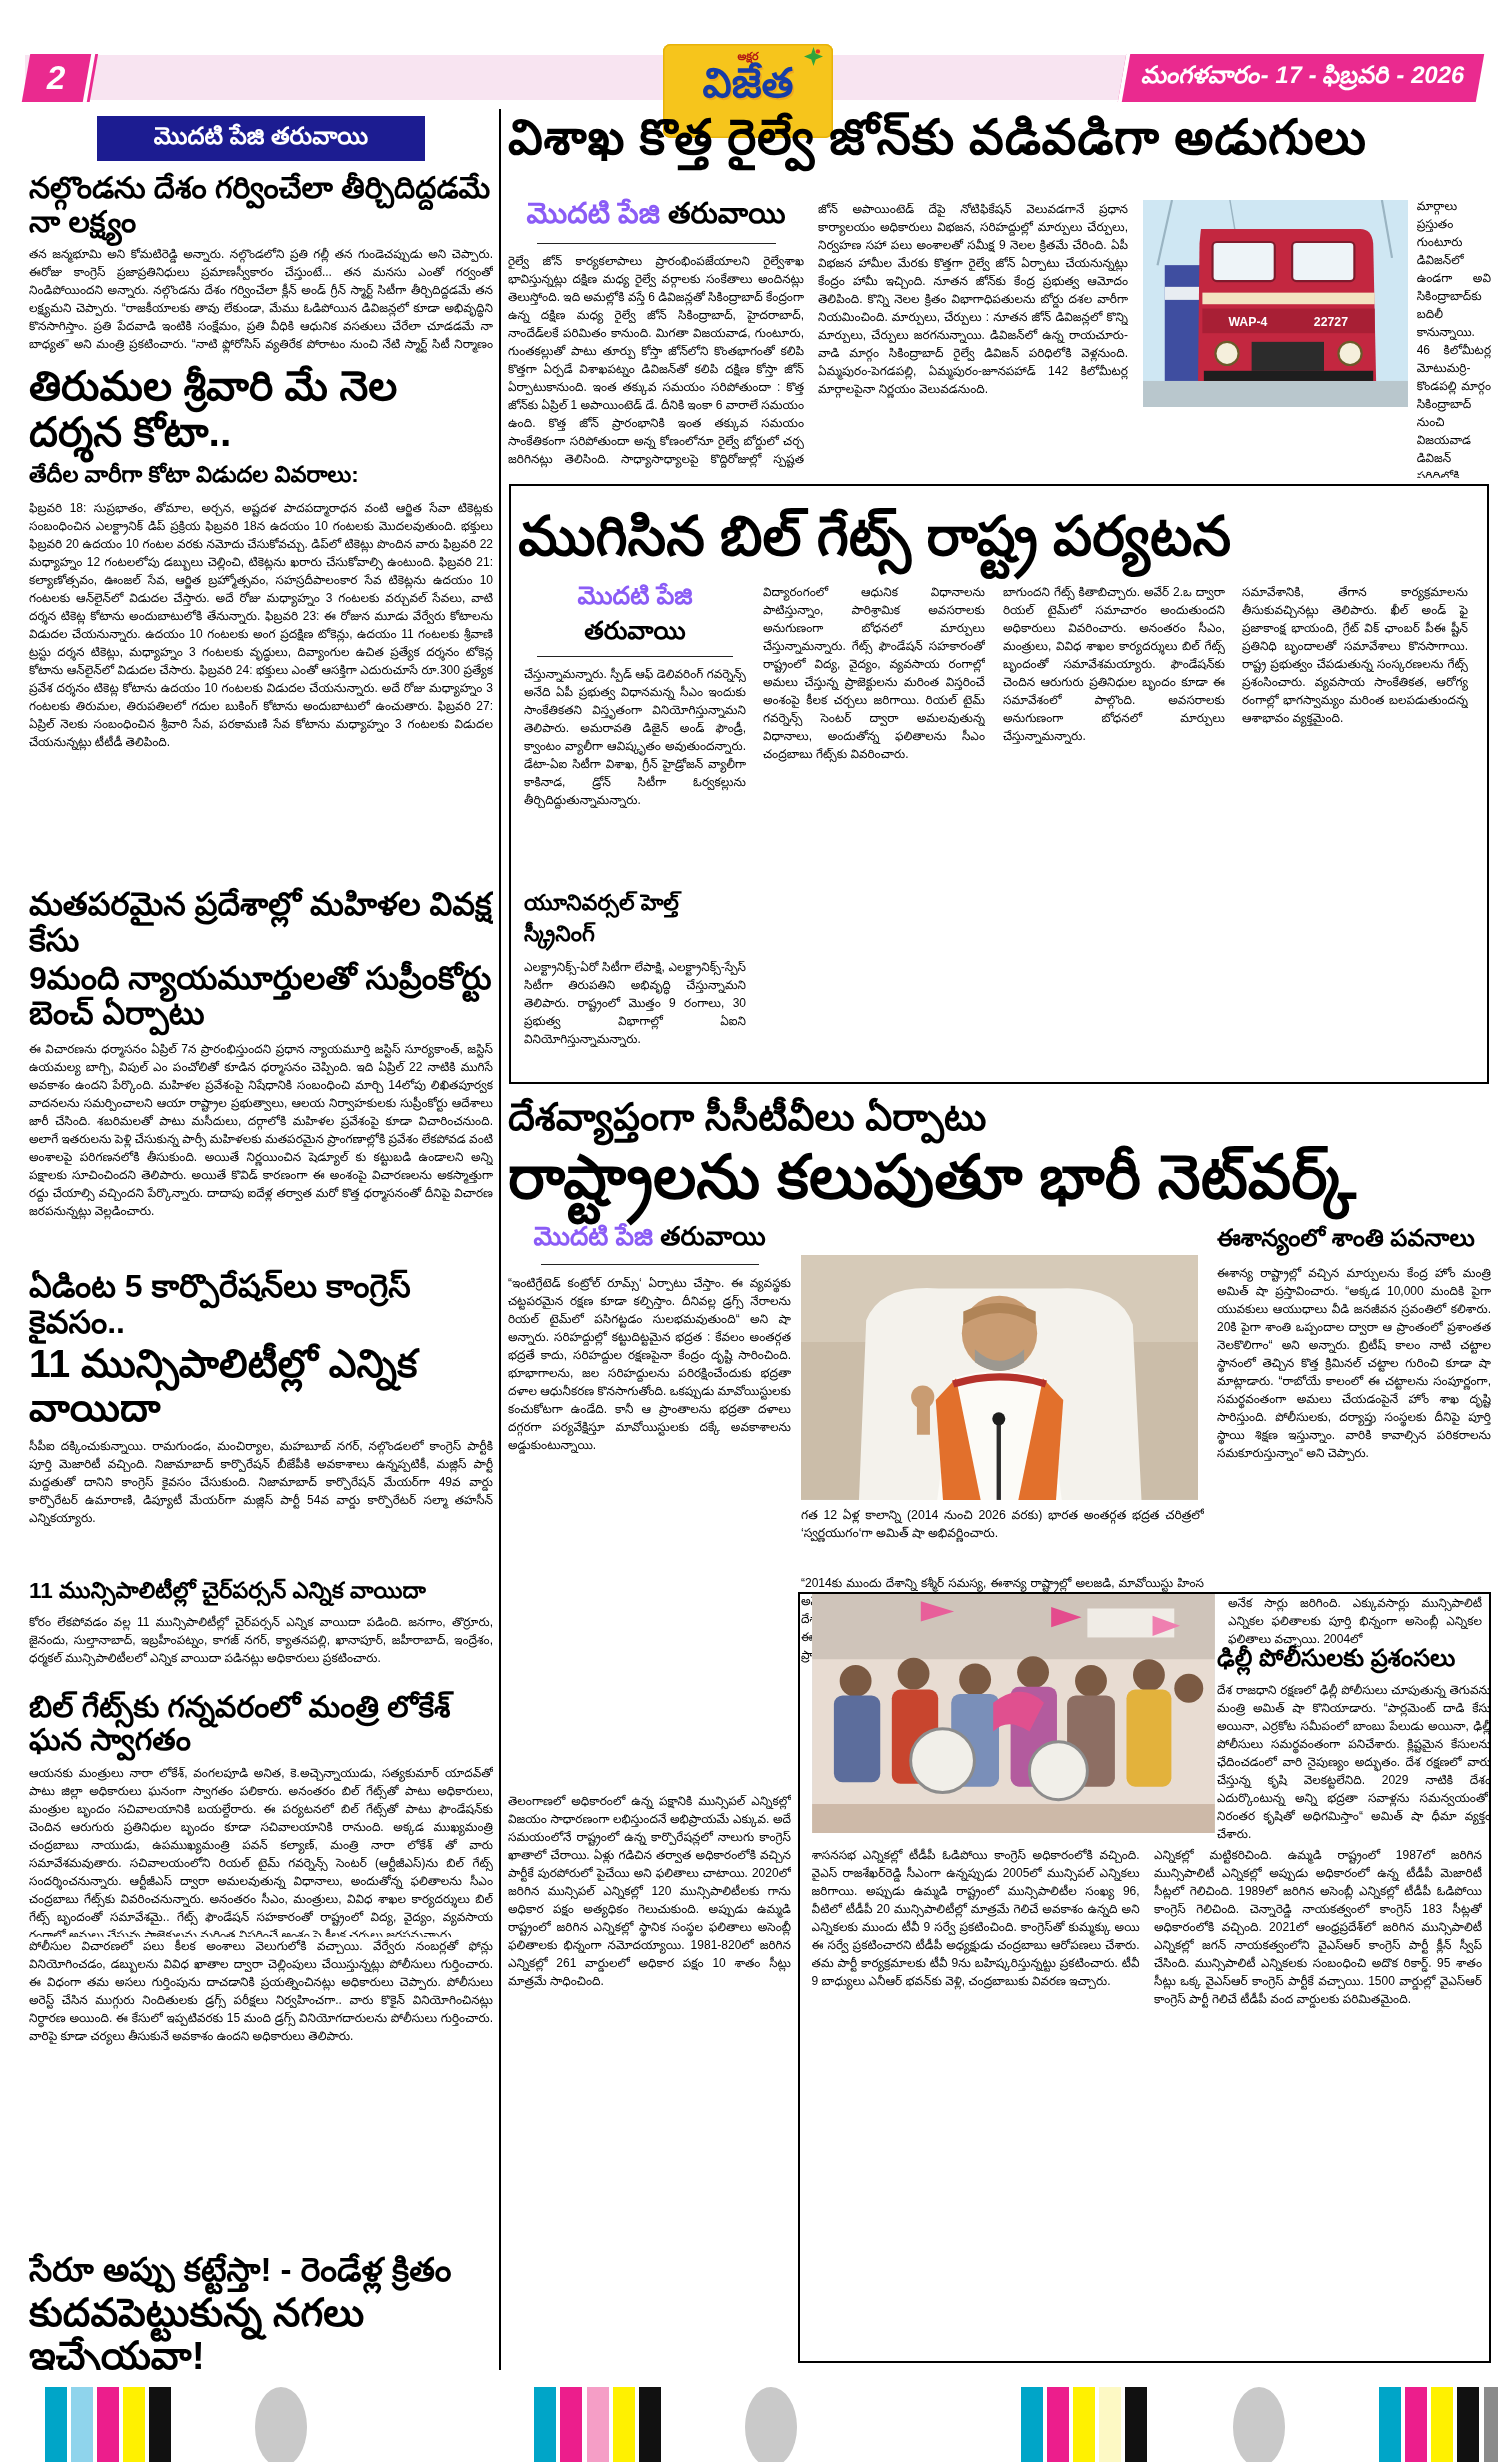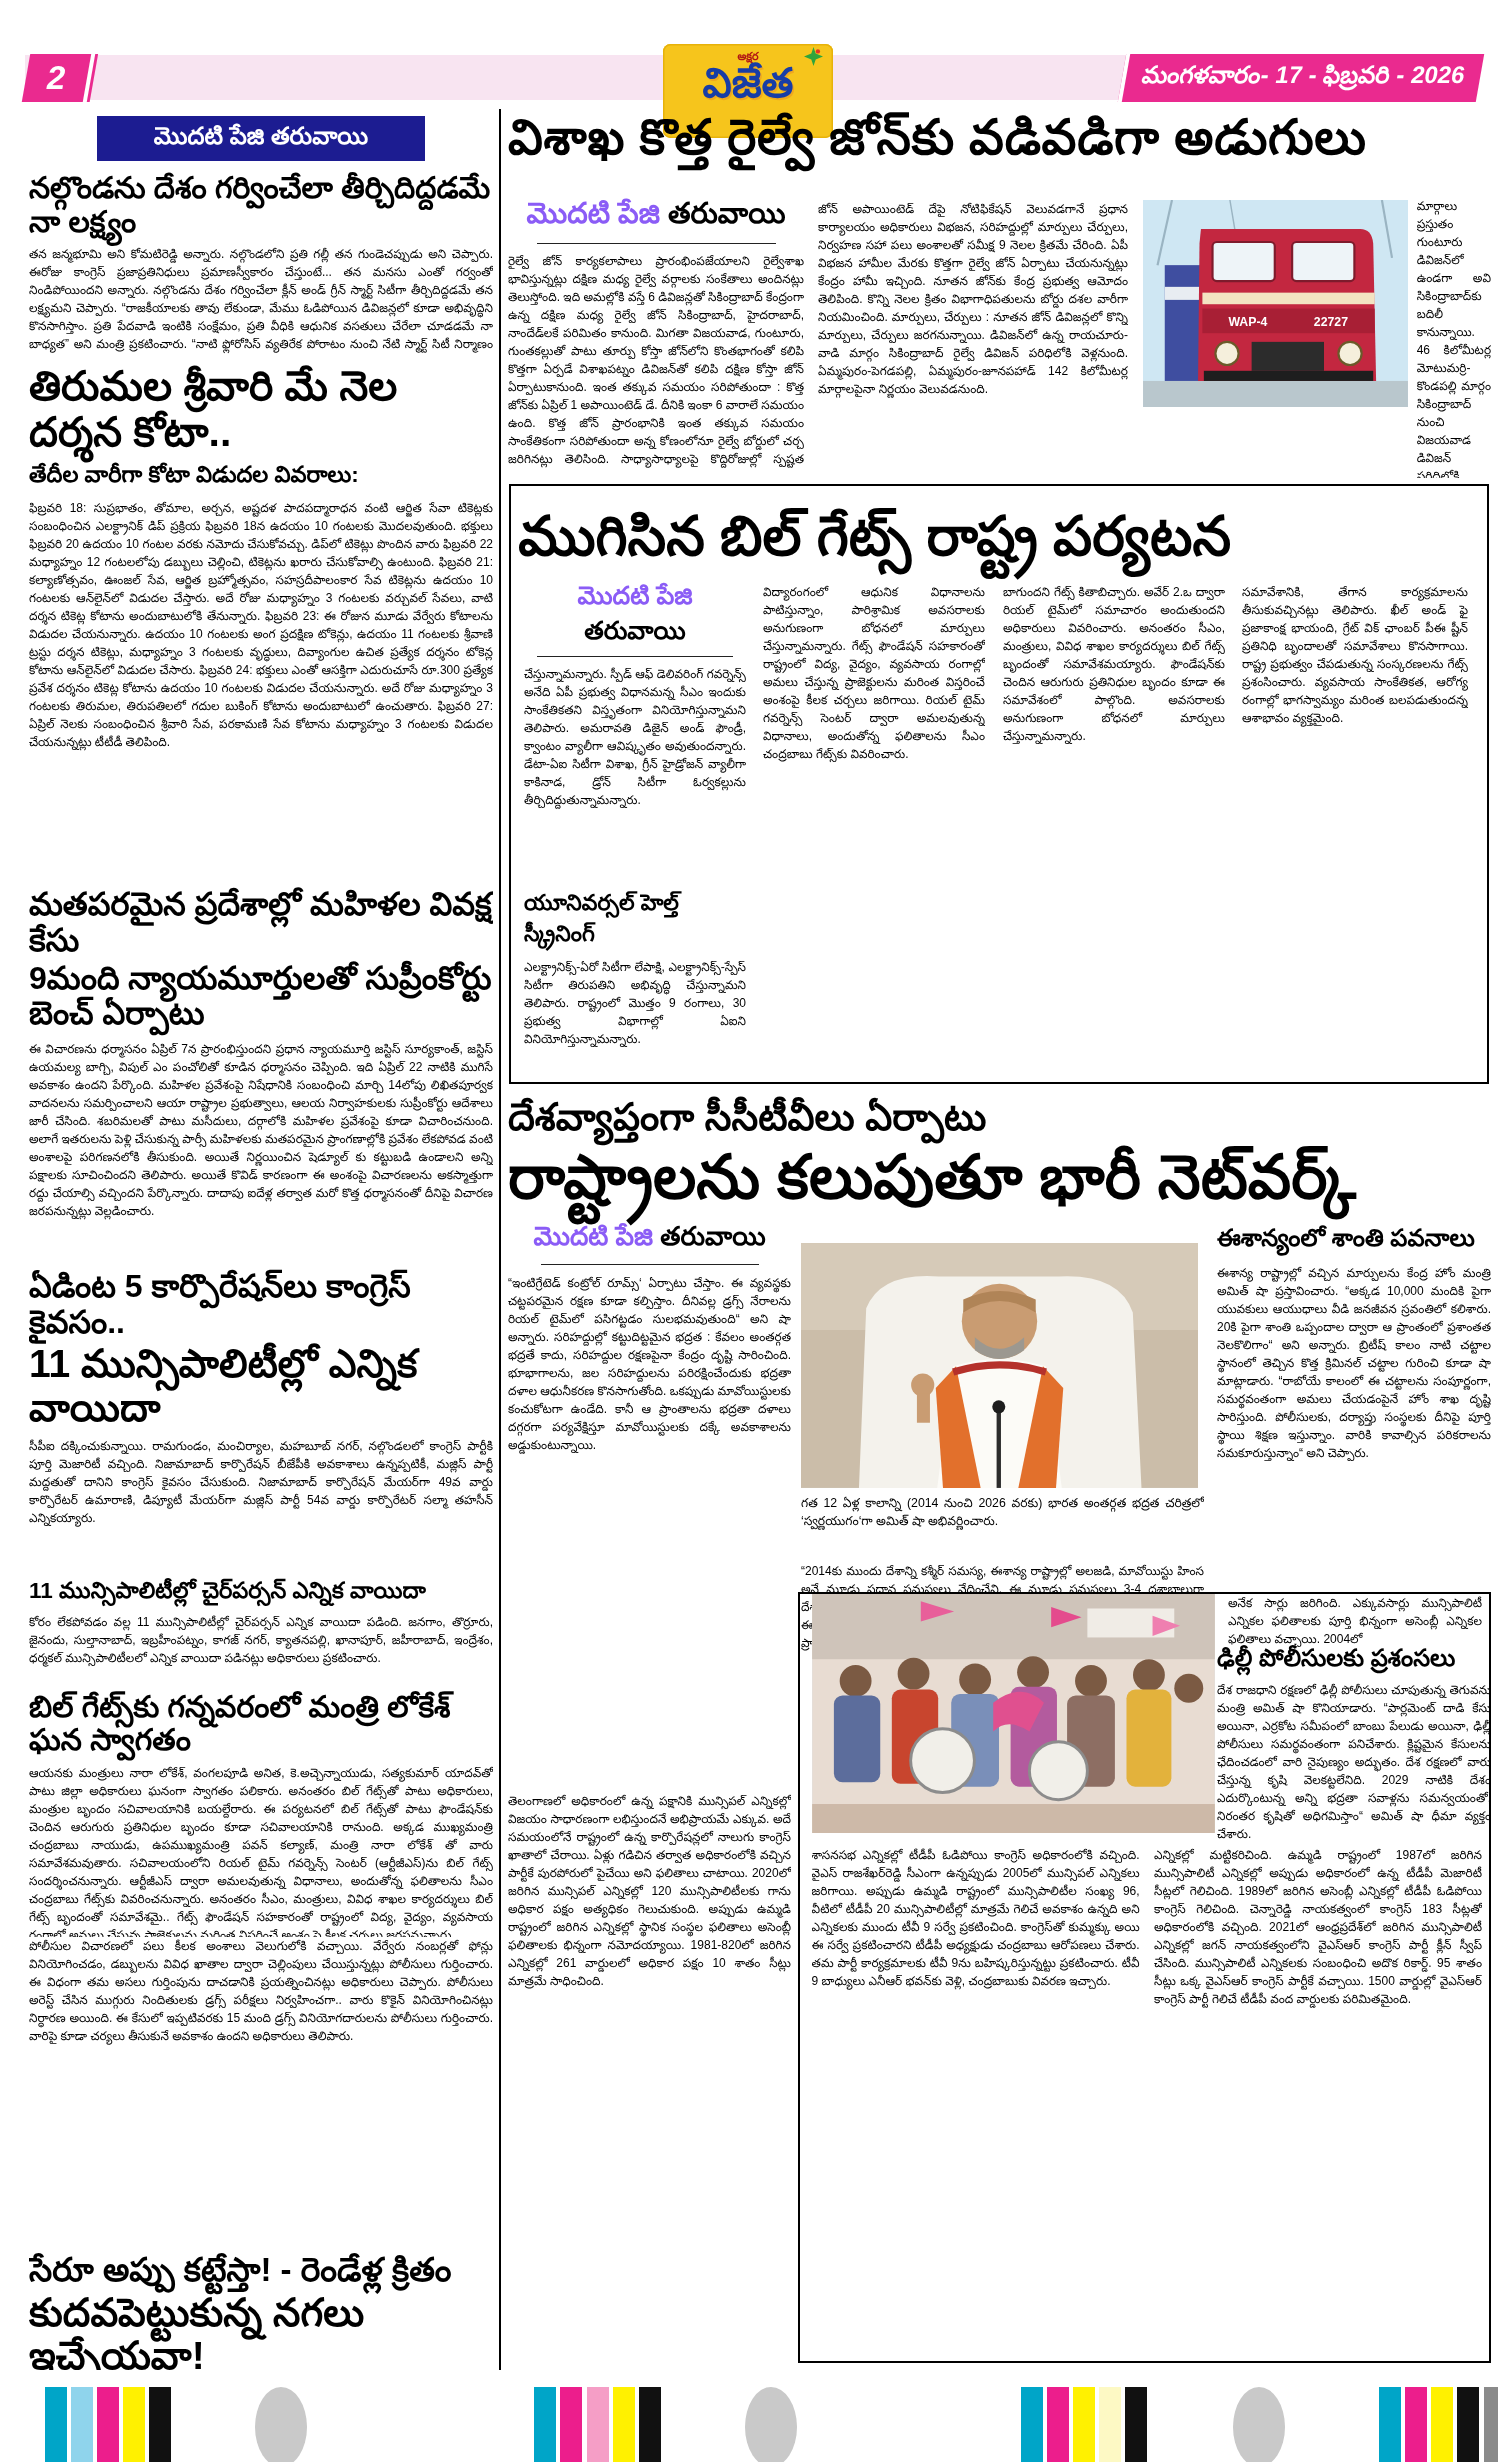--- a/index.html
+++ b/index.html
@@ -148,21 +148,21 @@
   <div style="position:relative">
     <div class="abs" style="left:0;top:0;width:283px;height:1117px">
       <div class="kick" style="font-size:26px">
         <span class="r">మొదటి పేజి</span>
         <span>తరువాయి</span>
         <div class="krule" style="width:218px"></div>
       </div>
       <div class="bt" style="height:508px;margin-top:8.7px">“ఇంటిగ్రేటెడ్ కంట్రోల్ రూమ్స్‘ ఏర్పాటు చేస్తాం. ఈ వ్యవస్థకు చట్టపరమైన రక్షణ కూడా కల్పిస్తాం. దీనివల్ల డ్రగ్స్ నేరాలను రియల్ టైమ్‌లో పసిగట్టడం సులభమవుతుంది“ అని షా అన్నారు. సరిహద్దుల్లో కట్టుదిట్టమైన భద్రత : కేవలం అంతర్గత భద్రతే కాదు, సరిహద్దుల రక్షణపైనా కేంద్రం దృష్టి సారించింది. భూభాగాలను, జల సరిహద్దులను పరిరక్షించేందుకు భద్రతా దళాల ఆధునీకరణ కొనసాగుతోంది. ఒకప్పుడు మావోయిస్టులకు కంచుకోటగా ఉండేది. కానీ ఆ ప్రాంతాలను భద్రతా దళాలు దగ్గరగా పర్యవేక్షిస్తూ మావోయిస్టులకు దక్కే అవకాశాలను అడ్డుకుంటున్నాయి.</div>
       <div class="bt" style="height:566px;margin-top:10px">తెలంగాణలో అధికారంలో ఉన్న పక్షానికి మున్సిపల్ ఎన్నికల్లో విజయం సాధారణంగా లభిస్తుందనే అభిప్రాయమే ఎక్కువ. అదే సమయంలోనే రాష్ట్రంలో ఉన్న కార్పొరేషన్లలో నాలుగు కాంగ్రెస్ ఖాతాలో చేరాయి. ఏళ్లు గడిచిన తర్వాత అధికారంలోకి వచ్చిన పార్టీకే పురపోరులో పైచేయి అని ఫలితాలు చాటాయి. 2020లో జరిగిన మున్సిపల్ ఎన్నికల్లో 120 మున్సిపాలిటీలకు గాను అధికార పక్షం అత్యధికం గెలుచుకుంది. అప్పుడు ఉమ్మడి రాష్ట్రంలో జరిగిన ఎన్నికల్లో స్థానిక సంస్థల ఫలితాలు అసెంబ్లీ ఫలితాలకు భిన్నంగా నమోదయ్యాయి. 1981-820లో జరిగిన ఎన్నికల్లో 261 వార్డులలో అధికార పక్షం 10 శాతం సీట్లు మాత్రమే సాధించింది.</div>
     </div>
-    <div class="abs" style="left:293px;top:0;width:403px;height:696px">
+    <div class="abs" style="left:293px;top:12px;width:403px;height:696px">
       <div class="ph" style="width:397px;height:245px;margin-top:22px">
         <svg width="397" height="245" viewBox="0 0 548 338">
           <rect width="548" height="338" fill="#cbbda9"></rect>
           <rect x="0" y="0" width="548" height="120" fill="#d6cab8"></rect>
           <path d="M90 90 Q110 40 190 46 L356 46 Q440 42 458 96 L470 338 L80 338 Z" fill="#f4f2ec"></path>
           <circle cx="274" cy="108" r="52" fill="#c99c72"></circle>
           <path d="M224 96 Q274 64 324 96 L324 78 Q274 54 224 78 Z" fill="#b08457"></path>
           <path d="M240 130 Q274 162 308 130 L308 148 Q274 172 240 148 Z" fill="#9c9890"></path>
           <path d="M210 170 Q274 150 338 170 L360 338 L188 338 Z" fill="#fcfbf7"></path>
           <path d="M214 170 L248 338 L196 338 L186 200 Z" fill="#e2702c"></path>

